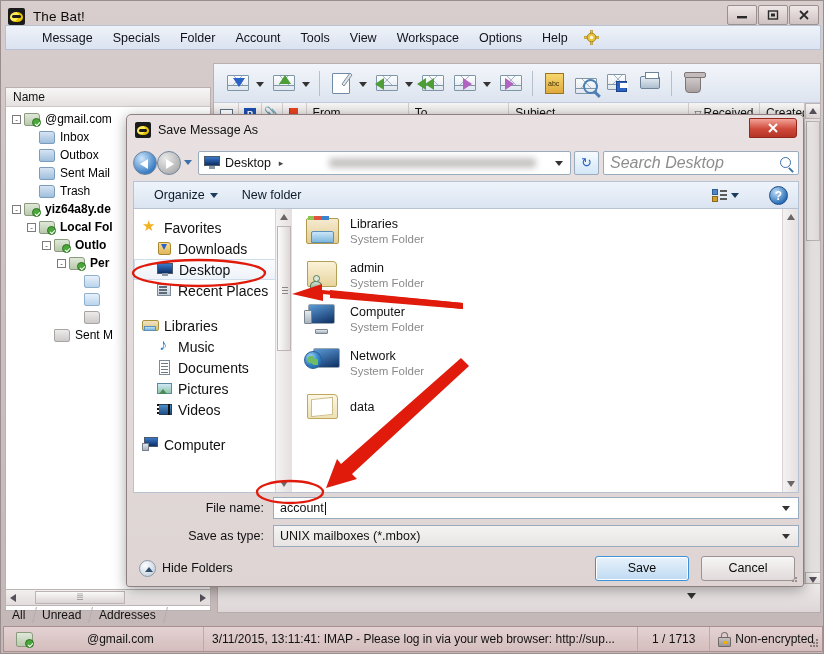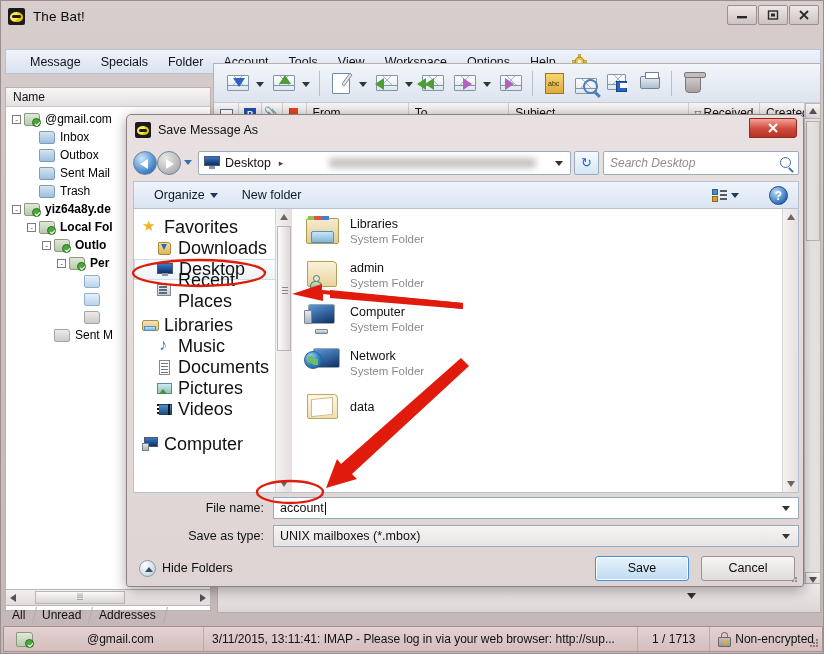--- a/index.html
+++ b/index.html
@@ -45,24 +45,24 @@
     width: 30px; height: 20px;
     background: linear-gradient(180deg,#efe7e7,#cfc2c2);
     border: 1px solid #9c8f8f; border-radius: 2px;
     display:flex; align-items:center; justify-content:center;
     font-size: 11px; color:#222;
   }
   .win-btn svg { display:block; }
 
   
   #menubar {
-    position: absolute; left: 4px; top: 48px; width: 816px; height: 25px;
+    position: absolute; left: 4px; top: 24px; width: 816px; height: 25px;
     background: linear-gradient(180deg,#eef2f9,#dbe3f0);
     border: 1px solid #b9c2d2;
-    display: flex; align-items: center; padding-left: 14px;
+    display: flex; align-items: center; padding-left: 26px;
   }
   .menu-item { padding: 3px 10px; font-size: 12.5px; color: #10131a; }
   #menu-gear { margin-left: 6px; width:15px; height:15px; position:relative; }
 
   
   #tree-pane {
     position: absolute; left: 4px; top: 62px; width: 206px; height: 524px;
     background: #fff; border: 1px solid #b9b0b0; margin-top: 24px;
   }
   #tree-header {
@@ -275,21 +275,21 @@
   #refresh-btn {
     width: 25px; height: 24px; margin-left: 3px;
     background: linear-gradient(180deg,#f6fbff,#d4e6f6); border:1px solid #9aabbd; border-radius:2px;
     display:flex;align-items:center;justify-content:center; color:#2a62c6; font-size:13px;
   }
   #search-box {
     width: 196px; height:24px; margin-left:4px; background:#fff;
     border:1px solid #9aabbd; border-radius:2px;
     display:flex;align-items:center; padding:0 6px; position:relative;
   }
-  #search-ph{font-size:12px;color:#8d8d8d;font-style:italic;}
+  #search-ph{font-size:16px;color:#8d8d8d;font-style:italic;}
   #search-ic{position:absolute;right:7px;top:5px;width:11px;height:11px;
     border:1.6px solid #3a6fa8;border-radius:50%;}
   #search-ic:after{content:"";position:absolute;right:-4px;bottom:-4px;width:6px;height:2px;
     background:#3a6fa8;transform:rotate(45deg);}
 
   #dlg-cmdbar {
     position:absolute; left:6px; top:66px; width: 666px; height: 27px;
     background: linear-gradient(180deg,#eff4fb,#dae4f1);
     border:1px solid #b7c3d3; border-bottom:none;
     display:flex;align-items:center; padding-left: 12px; position:absolute;
@@ -309,21 +309,21 @@
     display:flex;align-items:center;justify-content:center;}
 
   #dlg-body {
     position:absolute; left:6px; top:93px; width: 666px; height: 285px;
     background:#fff; border:1px solid #b7c3d3; display:flex; overflow:hidden;
   }
   #nav-pane {
     width: 158px; height: 100%; background:#fff; position:relative;
     border-right:1px solid #e2e2e2; padding-top: 8px;
   }
-  .np-item { display:flex; align-items:center; height: 21px; font-size:18px; color:#111; padding-left: 8px;}
+  .np-item { display:flex; align-items:center; height: 21px; font-size:14px; color:#111; padding-left: 8px;}
   .np-item.child { padding-left: 22px; }
   .np-item.sel { background: linear-gradient(180deg,#fbfcfe,#eef3f9); border:1px solid #cfdcea; }
   .np-ic { width:17px;height:15px;flex:0 0 17px;margin-right:5px;position:relative;}
   .np-gap { height: 14px; }
   
   .ic-star:before{content:"★";position:absolute;left:0;top:-3px;font-size:15px;color:#f0b323;}
   .ic-dl i{position:absolute;inset:1px 2px;background:linear-gradient(180deg,#f7dd9a,#e0b65a);
     border:1px solid #a9872f;border-radius:1px 3px 2px 2px;}
   .ic-dl b{position:absolute;left:5px;top:3px;border-left:3px solid transparent;
     border-right:3px solid transparent;border-top:6px solid #2a62c6;}

